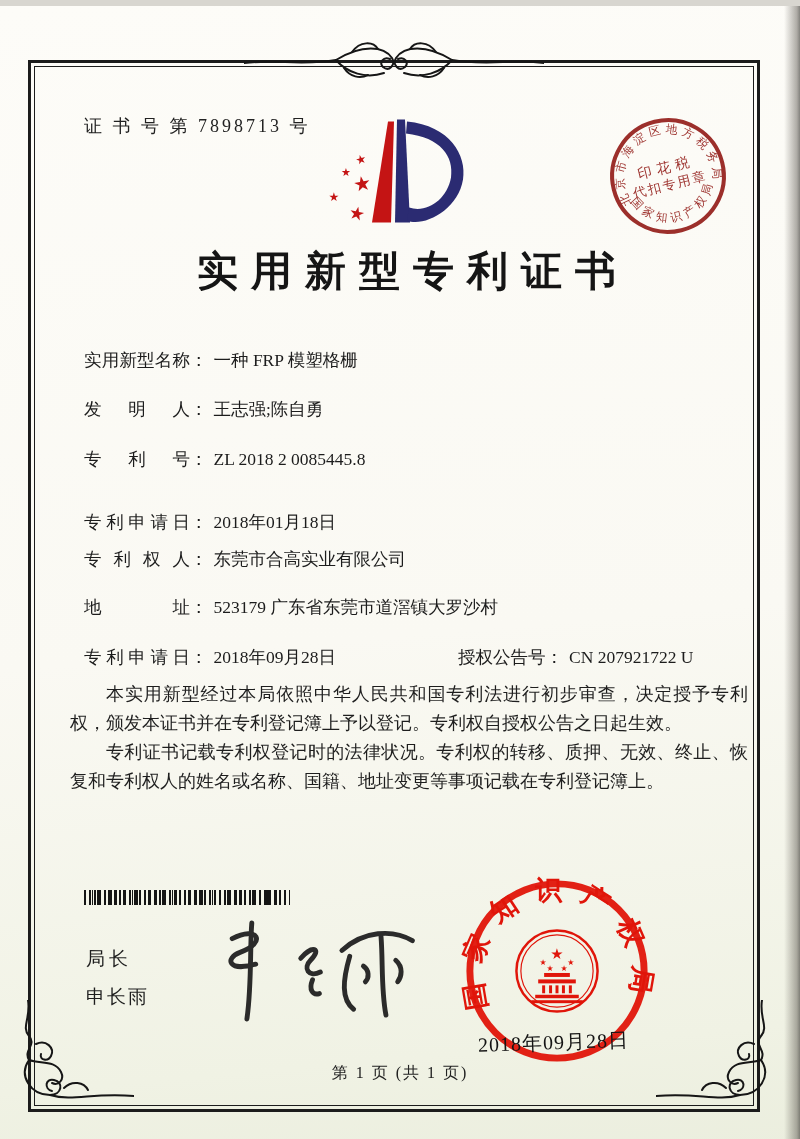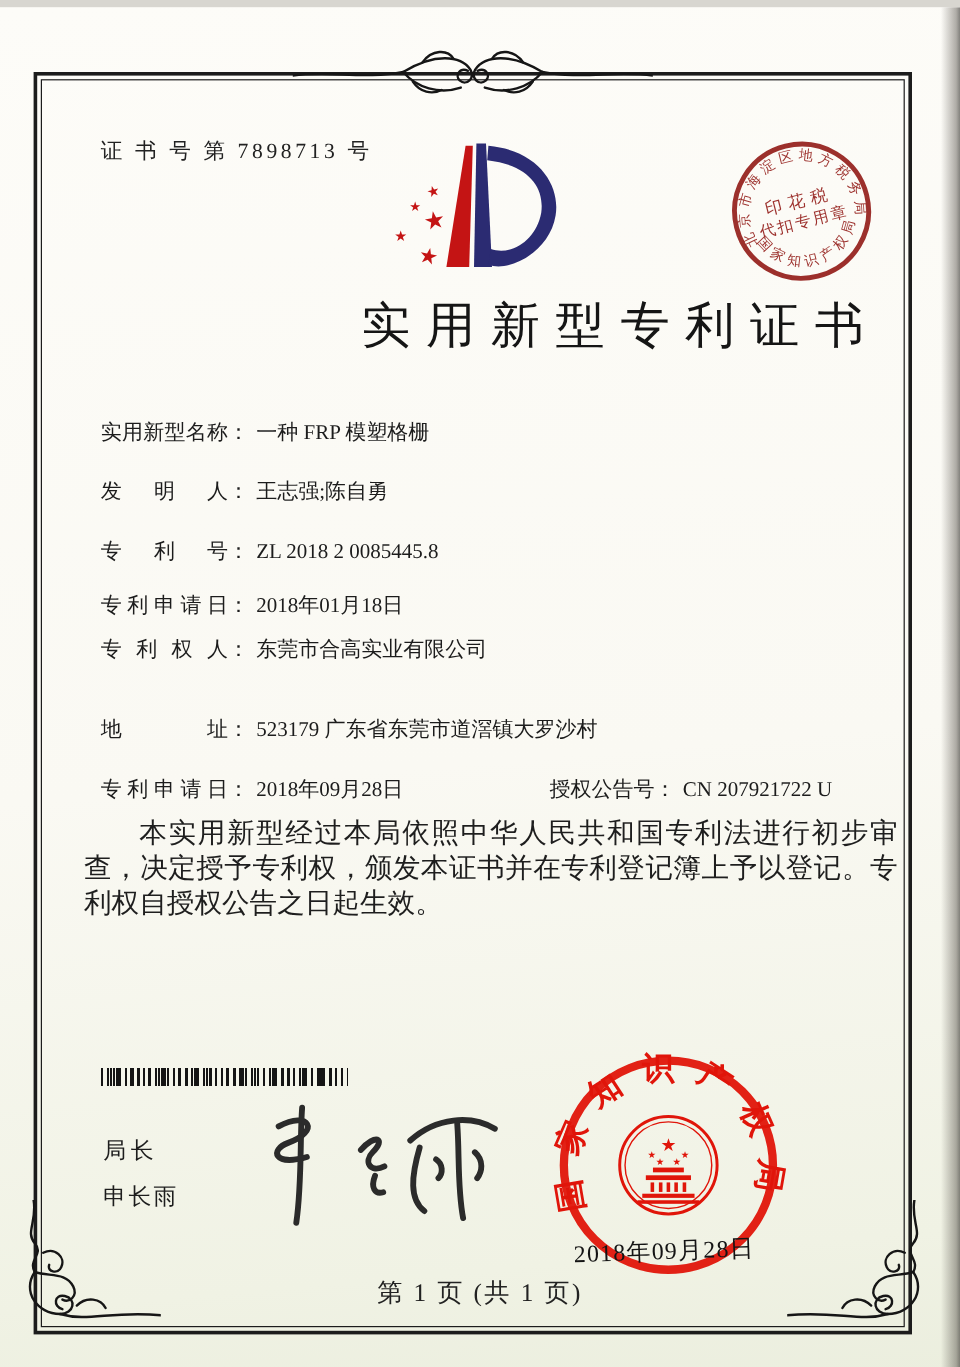--- a/index.html
+++ b/index.html
@@ -11,45 +11,45 @@
   
   .frame{position:absolute;left:28px;top:54px;right:40px;bottom:33px;border:3px solid #1c1c1c;}
   .frame::before{content:"";position:absolute;inset:3px;border:1.5px solid #1c1c1c;}
   .edge-shadow{position:absolute;top:0;right:0;bottom:0;width:16px;
     background:linear-gradient(90deg,rgba(80,75,68,0) 0%,rgba(80,75,68,.45) 80%,rgba(50,48,44,.6) 100%);}
   
   .orn{position:absolute;stroke:#161616;fill:none;stroke-width:2;stroke-linecap:round;}
   
   .cert-no{position:absolute;left:84px;top:108px;font-size:18px;letter-spacing:3px;color:#222;}
   .logo{position:absolute;left:315px;top:100px;width:170px;height:128px;}
-  .title{position:absolute;left:80px;top:238px;width:640px;text-align:right;
-    font-size:41px;font-weight:400;letter-spacing:13px;padding-left:13px;color:#151515;}
+  .title{position:absolute;left:80px;top:238px;width:640px;text-align:center;
+    font-size:41px;font-weight:700;letter-spacing:13px;padding-left:13px;color:#151515;}
   
   .rows{position:absolute;left:84px;top:342px;width:660px;}
   .frow{position:absolute;left:0;white-space:nowrap;font-size:17.5px;color:#1c1c1c;}
   .flabel{display:inline-block;width:106px;text-align:justify;text-align-last:justify;}
   .fvalue{margin-left:6px;}
   .fright{position:absolute;left:374px;top:0;text-align:center;}
-  .r0{top:0;} .r1{top:49px;} .r2{top:99px;} .r3{top:144px;} .r4{top:181px;font-family:Liberation Serif, serif;} .r5{top:247px;} .r6{top:297px;}
-  
-  .body-text{position:absolute;left:70px;top:674px;width:678px;font-size:23px;line-height:29px;color:#1e1e1e;}
+  .r0{top:0;} .r1{top:49px;} .r2{top:99px;} .r3{top:162px;} .r4{top:199px;font-family:Liberation Serif, serif;} .r5{top:247px;} .r6{top:297px;}
+  
+  .body-text{position:absolute;left:70px;top:674px;width:678px;font-size:18px;line-height:29px;color:#1e1e1e;}
   .body-text p{margin:0;text-indent:2em;text-align:justify;}
   
   .barcode{position:absolute;left:84px;top:884px;width:206px;height:15px;
     background-image:
       repeating-linear-gradient(90deg,#151515 0 2px,transparent 2px 5px),
       repeating-linear-gradient(90deg,#151515 0 1px,transparent 1px 8px),
       repeating-linear-gradient(90deg,#151515 0 2px,transparent 2px 13px);}
   .sig-title{position:absolute;left:86px;top:940px;font-size:19px;letter-spacing:4px;}
   .sig-name{position:absolute;left:86px;top:978px;font-size:19px;letter-spacing:2px;}
   .sig-svg{position:absolute;left:195px;top:908px;width:235px;height:115px;}
   .seal-cnipa{position:absolute;left:458px;top:866px;width:198px;height:198px;}
   .seal-date{position:absolute;left:478px;top:1022px;width:220px;font-size:20px;color:#141414;
     letter-spacing:1px;transform:rotate(-2deg);}
-  .footer{position:absolute;left:80px;top:1057px;width:640px;text-align:center;font-size:21px;letter-spacing:2px;color:#222;}
+  .footer{position:absolute;left:80px;top:1057px;width:640px;text-align:center;font-size:16px;letter-spacing:2px;color:#222;}
   .seal-tax{position:absolute;left:602px;top:104px;width:132px;height:132px;transform:rotate(-14deg);opacity:.88;}
   .star{font-family:"DejaVu Sans","Liberation Sans",sans-serif;}
 </style>
 </head>
 <body>
 
 <div class="paper">
 
   <div class="frame"></div>
 
@@ -121,20 +121,21 @@
     <div class="frow r6">
       <span class="flabel">专利申请日</span><span>：</span><span class="fvalue">2018年09月28日</span>
       <span class="fright">
         <span>授权公告号</span><span>：</span><span class="fvalue">CN 207921722 U</span>
       </span>
     </div>
   </div>
 
   <div class="body-text">
     <p>本实用新型经过本局依照中华人民共和国专利法进行初步审查，决定授予专利权，颁发本证书并在专利登记簿上予以登记。专利权自授权公告之日起生效。</p>
+    <p>专利证书记载专利权登记时的法律状况。专利权的转移、质押、无效、终止、恢复和专利权人的姓名或名称、国籍、地址变更等事项记载在专利登记簿上。</p>
   </div>
 
   <div class="barcode"></div>
 
   <div class="sig-title">局长</div>
   <div class="sig-name">申长雨</div>
   <svg class="sig-svg" viewBox="0 0 240 115" fill="none" stroke="#1b1b1b" stroke-width="5" stroke-linecap="round" opacity="0.92">
     <path d="M58,8 C56,32 58,72 53,106"></path>
     <path d="M38,24 C64,10 74,28 46,38 C30,44 34,58 62,50"></path>
     <path d="M108,44 C120,30 130,34 118,46 C110,54 116,64 128,58"></path>

